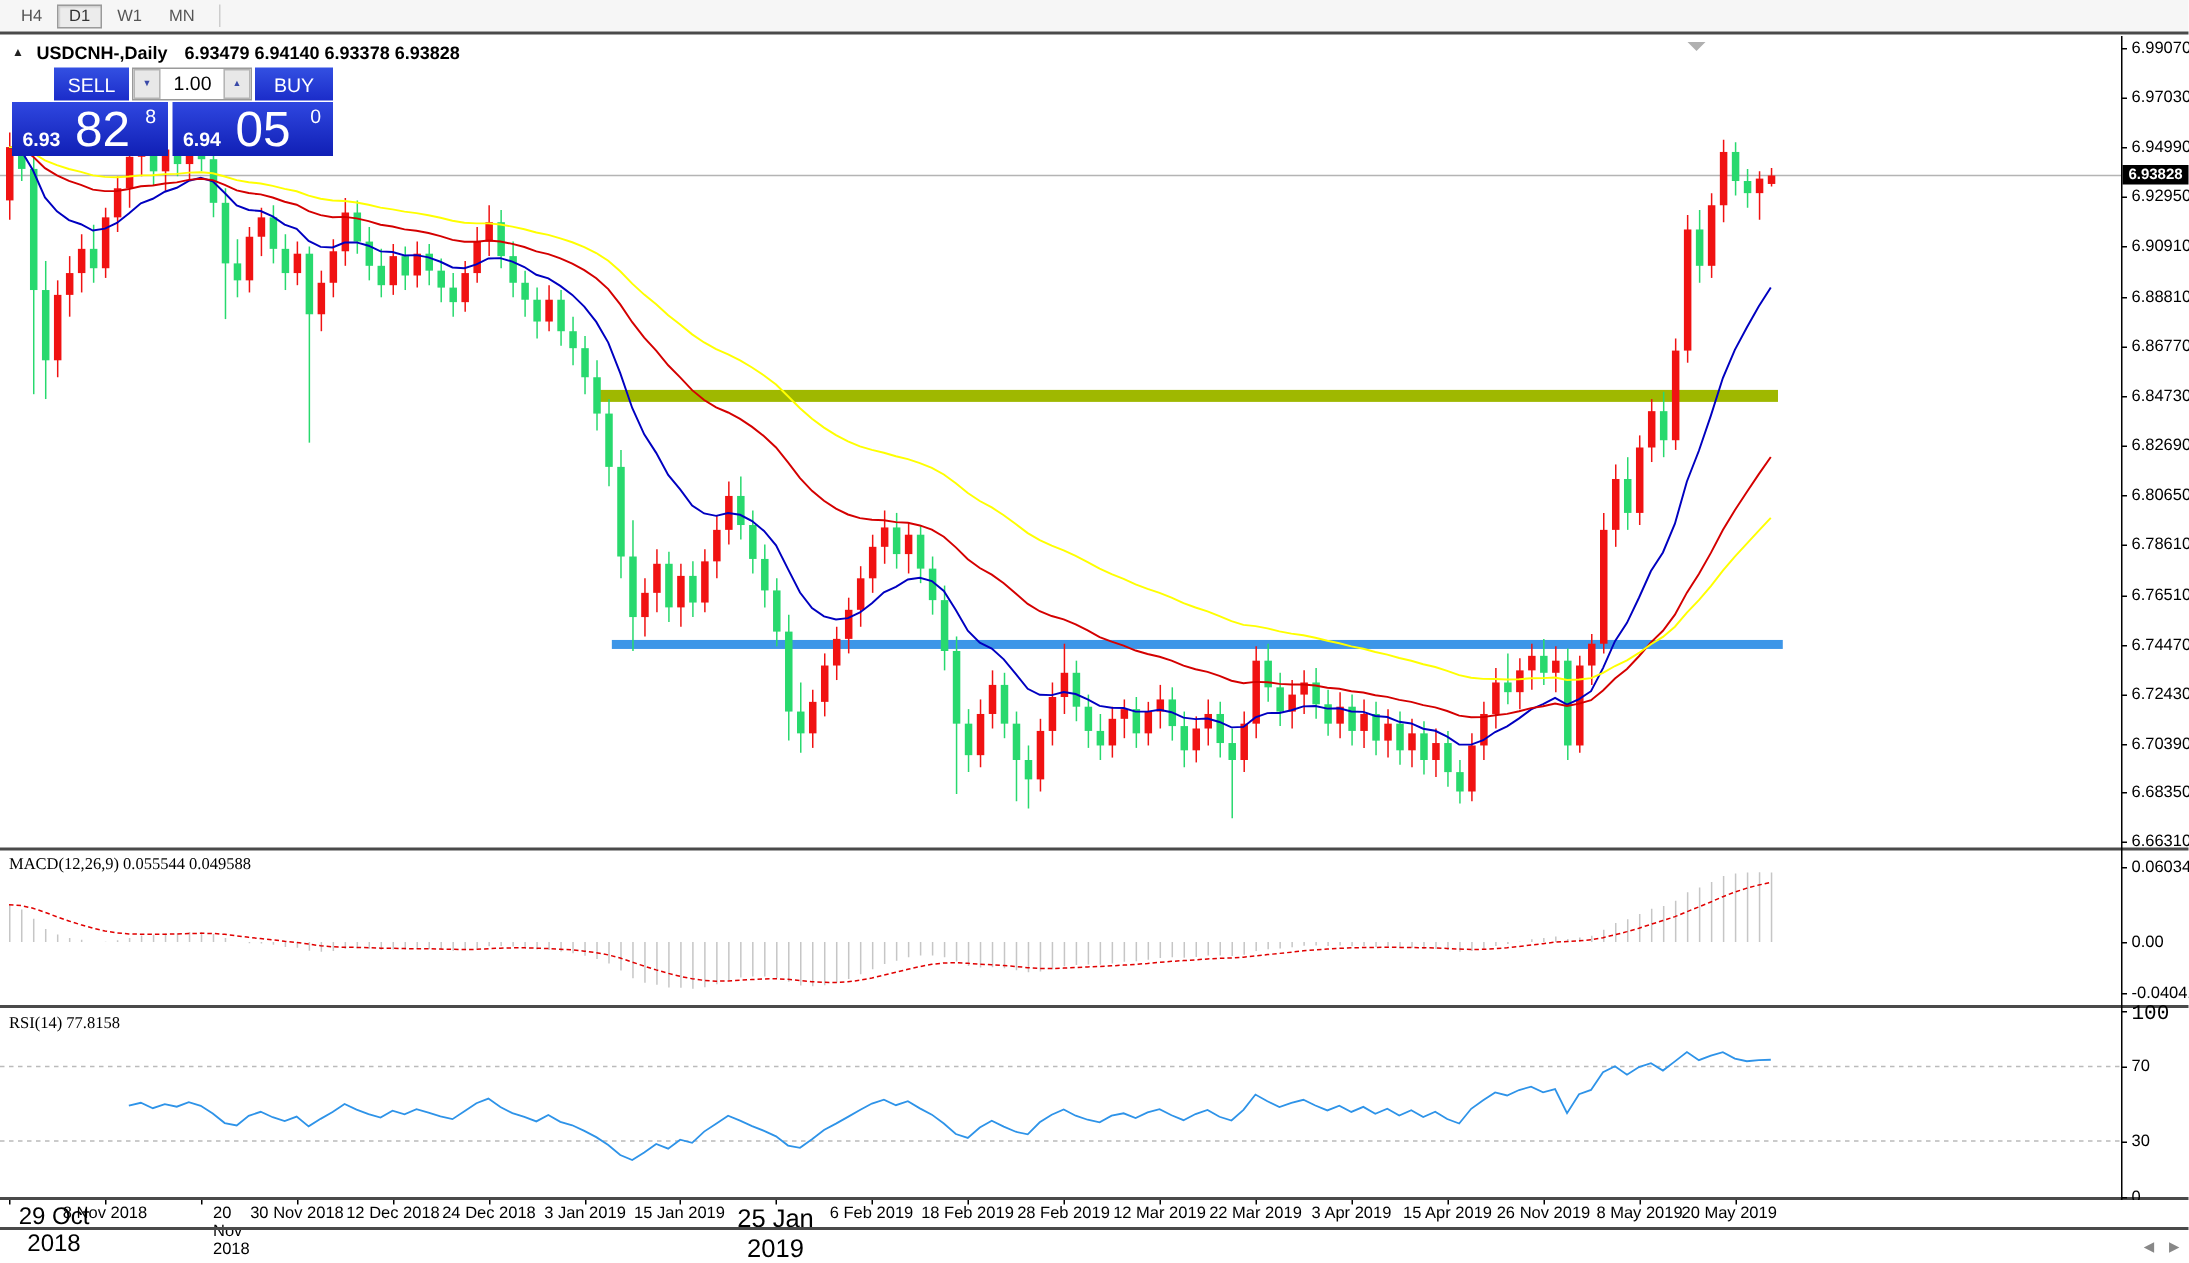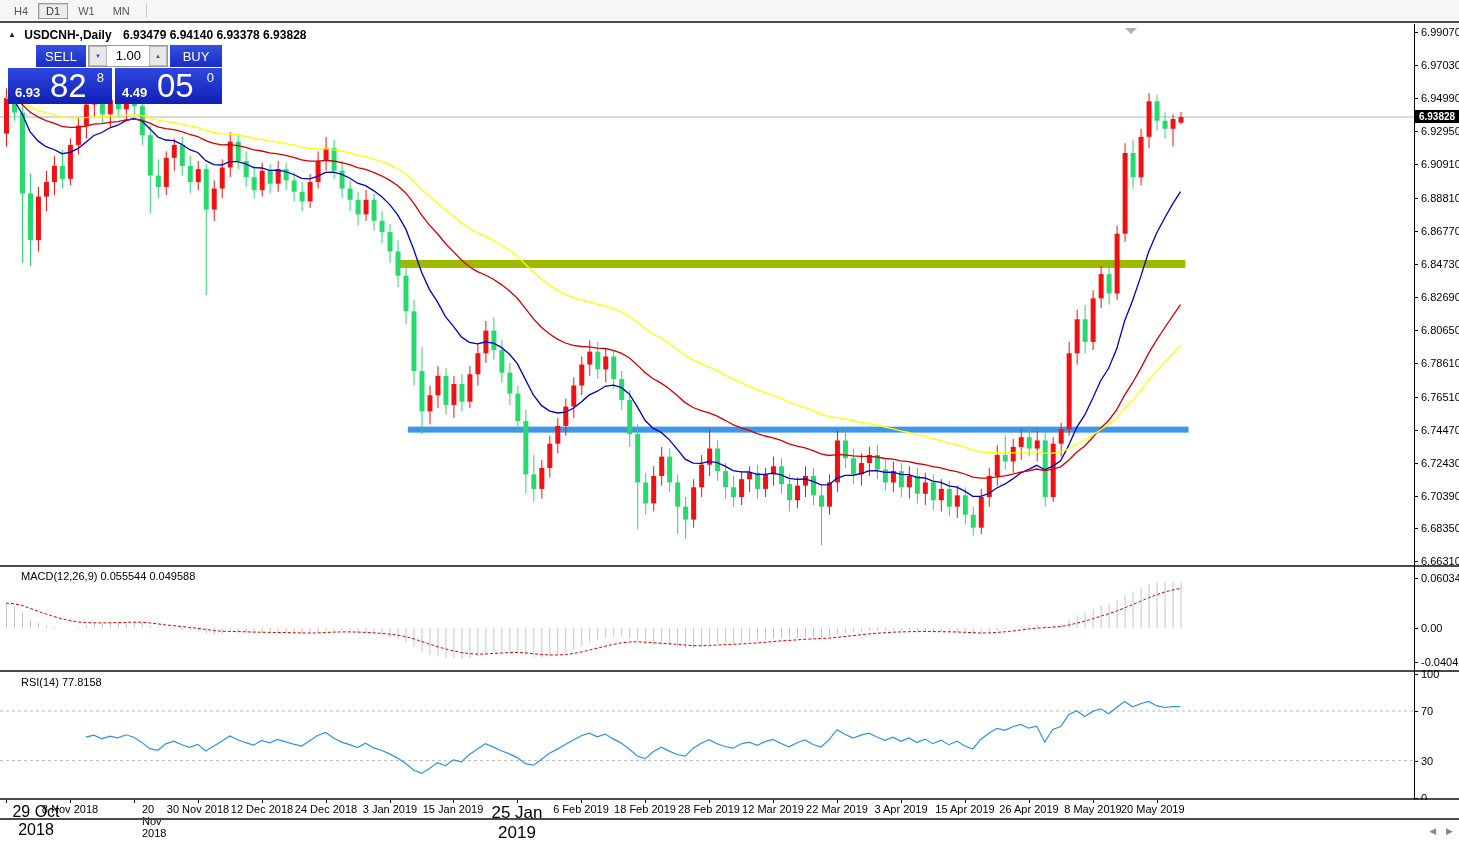--- a/index.html
+++ b/index.html
@@ -41,21 +41,21 @@
   .tp-sup { position:absolute; top:2px; right:8px; font-size:13px; }
 
   svg { position:absolute; left:0; }
   #main-svg { top:24px; }
   #macd-svg { top:567px; }
   #rsi-svg  { top:672px; }
 
   #price-axis { position:absolute; left:1414px; top:0; width:45px; height:820px; }
   #vaxis-line { position:absolute; left:1414px; top:24px; width:1px; height:776px; background:#000; }
 
-  .pane-label { position:absolute; left:21px; font-size:11px; color:#000; z-index:4; }
+  .pane-label { position:absolute; left:6px; font-size:11px; color:#000; z-index:4;font-family:Liberation Serif, serif; }
 
   #date-axis { position:absolute; left:0; top:800px; width:1459px; height:18px; background:#fff; }
 
   
   #tab-bar { position:absolute; left:0; top:820px; width:1459px; height:22px; background:#ebebeb;
     border-top:1px solid #999; display:flex; align-items:flex-end; padding-left:2px; }
   .tab { font-size:12px; color:#333; padding:3px 12px 4px 12px; cursor:pointer; white-space:nowrap; }
   .tab.active { background:#fff; border:1px solid #8a8a8a; border-bottom:none; color:#000; padding:3px 14px 5px 14px; }
   .tab-div { width:1px; height:13px; background:#aaa; margin-bottom:4px; }
   #tab-arrows { position:absolute; right:6px; top:826px; display:flex; gap:10px; z-index:5; }
@@ -96,21 +96,21 @@
       </div>
       <div class="tp-btn tp-buy">BUY</div>
     </div>
     <div class="tp-row2">
       <div class="tp-price sell">
         <span class="tp-small">6.93</span>
         <span class="tp-big">82</span>
         <span class="tp-sup">8</span>
       </div>
       <div class="tp-price buy">
-        <span class="tp-small">4.49</span>
+        <span class="tp-small">6.94</span>
         <span class="tp-big">05</span>
         <span class="tp-sup">0</span>
       </div>
     </div>
   </div>
 
   <svg id="main-svg" width="1414" height="541">
       <line x1="0" y1="93" x2="1414" y2="93" stroke="#b4b4b4" stroke-width="1"></line>
       <rect x="397.51" y="235.93270000000007" width="787.8140000000001" height="8" fill="#9fb800"></rect>
       <rect x="407.897" y="402.6316999999998" width="780.623" height="6" fill="#3d96e8"></rect>
@@ -617,21 +617,21 @@
       <div style="position: absolute; left: 0px; top: 561px; width: 4px; height: 1px; background: rgb(0, 0, 0);"></div>
       <div style="position: absolute; left: 7px; top: 555px; font-size: 11px; color: rgb(0, 0, 0);">6.66310</div>
       <div style="position: absolute; left: 1px; top: 110px; width: 44px; height: 13px; background: rgb(0, 0, 0); color: rgb(255, 255, 255); font-size: 10px; line-height: 13px; text-align: center; font-weight: bold;">6.93828</div>
       <div style="position: absolute; left: 0px; top: 578px; width: 4px; height: 1px; background: rgb(0, 0, 0);"></div>
       <div style="position: absolute; left: 7px; top: 572px; font-size: 11px; color: rgb(0, 0, 0);">0.060342</div>
       <div style="position: absolute; left: 0px; top: 628px; width: 4px; height: 1px; background: rgb(0, 0, 0);"></div>
       <div style="position: absolute; left: 7px; top: 622px; font-size: 11px; color: rgb(0, 0, 0);">0.00</div>
       <div style="position: absolute; left: 0px; top: 662px; width: 4px; height: 1px; background: rgb(0, 0, 0);"></div>
       <div style="position: absolute; left: 7px; top: 656px; font-size: 11px; color: rgb(0, 0, 0);">-0.040415</div>
       <div style="position: absolute; left: 0px; top: 674px; width: 4px; height: 1px; background: rgb(0, 0, 0);"></div>
-      <div style="position: absolute; left: 7px; top: 668px; font-size: 11px; color: rgb(0, 0, 0);">100</div>
+      <div style="position: absolute; left: 7px; top: 668px; font-size: 14px; color: rgb(0, 0, 0); font-family: Liberation Mono, monospace;">100</div>
       <div style="position: absolute; left: 0px; top: 711px; width: 4px; height: 1px; background: rgb(0, 0, 0);"></div>
       <div style="position: absolute; left: 7px; top: 705px; font-size: 11px; color: rgb(0, 0, 0);">70</div>
       <div style="position: absolute; left: 0px; top: 761px; width: 4px; height: 1px; background: rgb(0, 0, 0);"></div>
       <div style="position: absolute; left: 7px; top: 755px; font-size: 11px; color: rgb(0, 0, 0);">30</div>
       <div style="position: absolute; left: 0px; top: 798px; width: 4px; height: 1px; background: rgb(0, 0, 0);"></div>
       <div style="position: absolute; left: 7px; top: 792px; font-size: 11px; color: rgb(0, 0, 0);">0</div>
     </div>
 
   <div id="date-axis">
       <div style="position: absolute; left: 6px; top: 0px; width: 1px; height: 3px; background: rgb(0, 0, 0);"></div>
@@ -660,21 +660,21 @@
       <div style="position: absolute; left: 673px; top: 3px; width: 72px; text-align: center; font-size: 11px; color: rgb(0, 0, 0);">28 Feb 2019</div>
       <div style="position: absolute; left: 773px; top: 0px; width: 1px; height: 3px; background: rgb(0, 0, 0);"></div>
       <div style="position: absolute; left: 737px; top: 3px; width: 72px; text-align: center; font-size: 11px; color: rgb(0, 0, 0);">12 Mar 2019</div>
       <div style="position: absolute; left: 837px; top: 0px; width: 1px; height: 3px; background: rgb(0, 0, 0);"></div>
       <div style="position: absolute; left: 801px; top: 3px; width: 72px; text-align: center; font-size: 11px; color: rgb(0, 0, 0);">22 Mar 2019</div>
       <div style="position: absolute; left: 901px; top: 0px; width: 1px; height: 3px; background: rgb(0, 0, 0);"></div>
       <div style="position: absolute; left: 865px; top: 3px; width: 72px; text-align: center; font-size: 11px; color: rgb(0, 0, 0);">3 Apr 2019</div>
       <div style="position: absolute; left: 965px; top: 0px; width: 1px; height: 3px; background: rgb(0, 0, 0);"></div>
       <div style="position: absolute; left: 929px; top: 3px; width: 72px; text-align: center; font-size: 11px; color: rgb(0, 0, 0);">15 Apr 2019</div>
       <div style="position: absolute; left: 1029px; top: 0px; width: 1px; height: 3px; background: rgb(0, 0, 0);"></div>
-      <div style="position: absolute; left: 993px; top: 3px; width: 72px; text-align: center; font-size: 11px; color: rgb(0, 0, 0);">26 Apr 2019</div>
+      <div style="position: absolute; left: 993px; top: 3px; width: 72px; text-align: center; font-size: 11px; color: rgb(0, 0, 0);">26 Nov 2019</div>
       <div style="position: absolute; left: 1093px; top: 0px; width: 1px; height: 3px; background: rgb(0, 0, 0);"></div>
       <div style="position: absolute; left: 1057px; top: 3px; width: 72px; text-align: center; font-size: 11px; color: rgb(0, 0, 0);">8 May 2019</div>
       <div style="position: absolute; left: 1157px; top: 0px; width: 1px; height: 3px; background: rgb(0, 0, 0);"></div>
       <div style="position: absolute; left: 1121px; top: 3px; width: 72px; font-size: 11px; color: rgb(0, 0, 0);">20 May 2019</div>
     </div>
 
   <div class="sep" style="top:818px"></div>
 
   <div id="tab-arrows">
     <span>◀</span>

